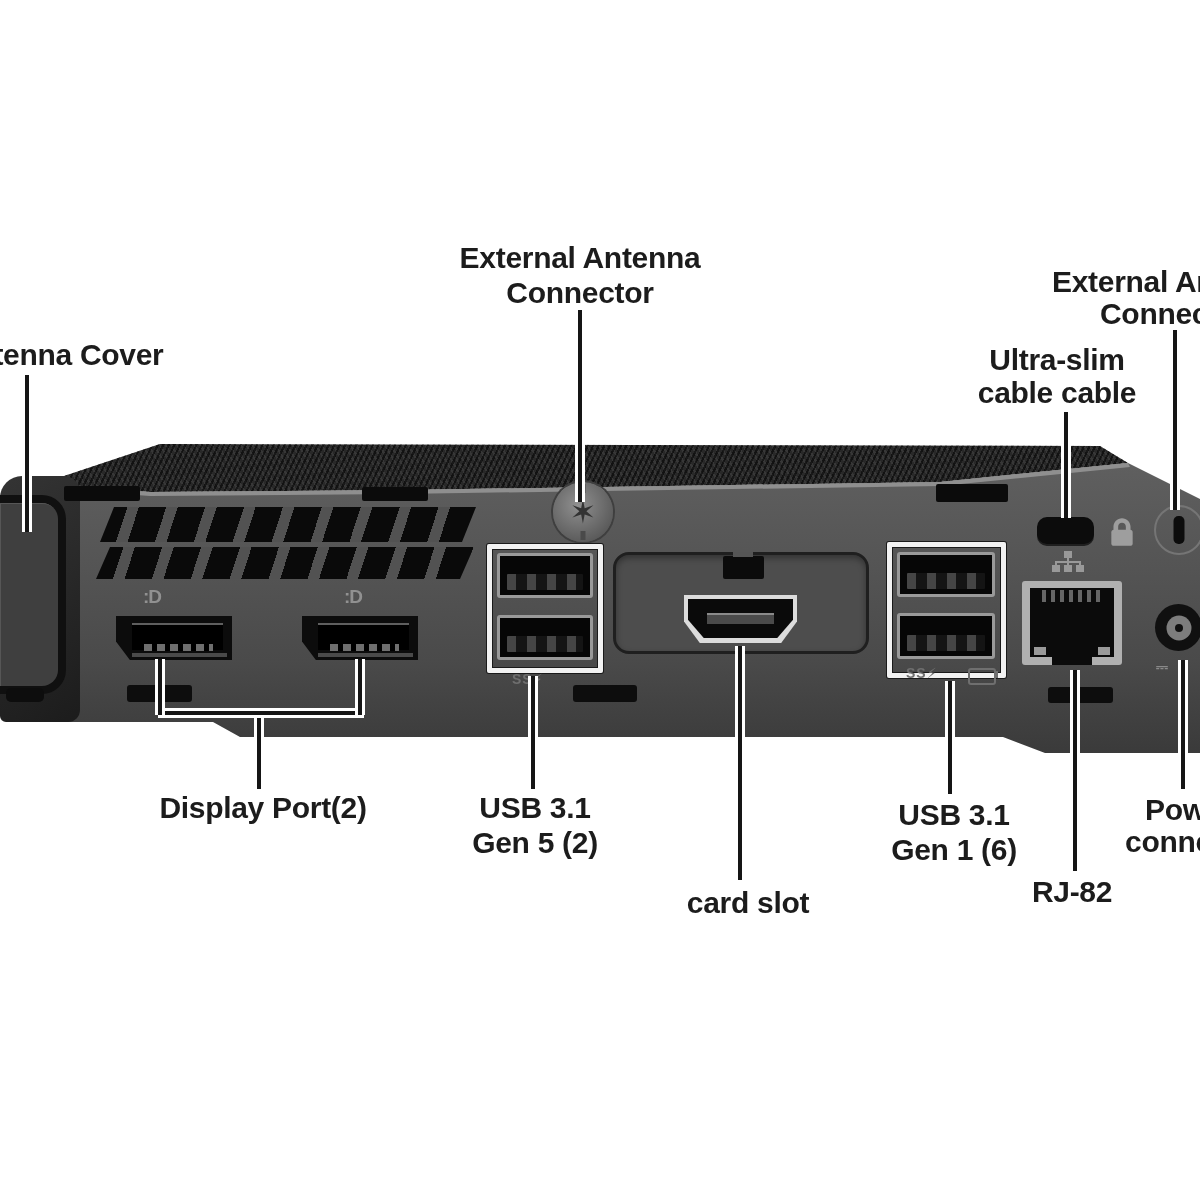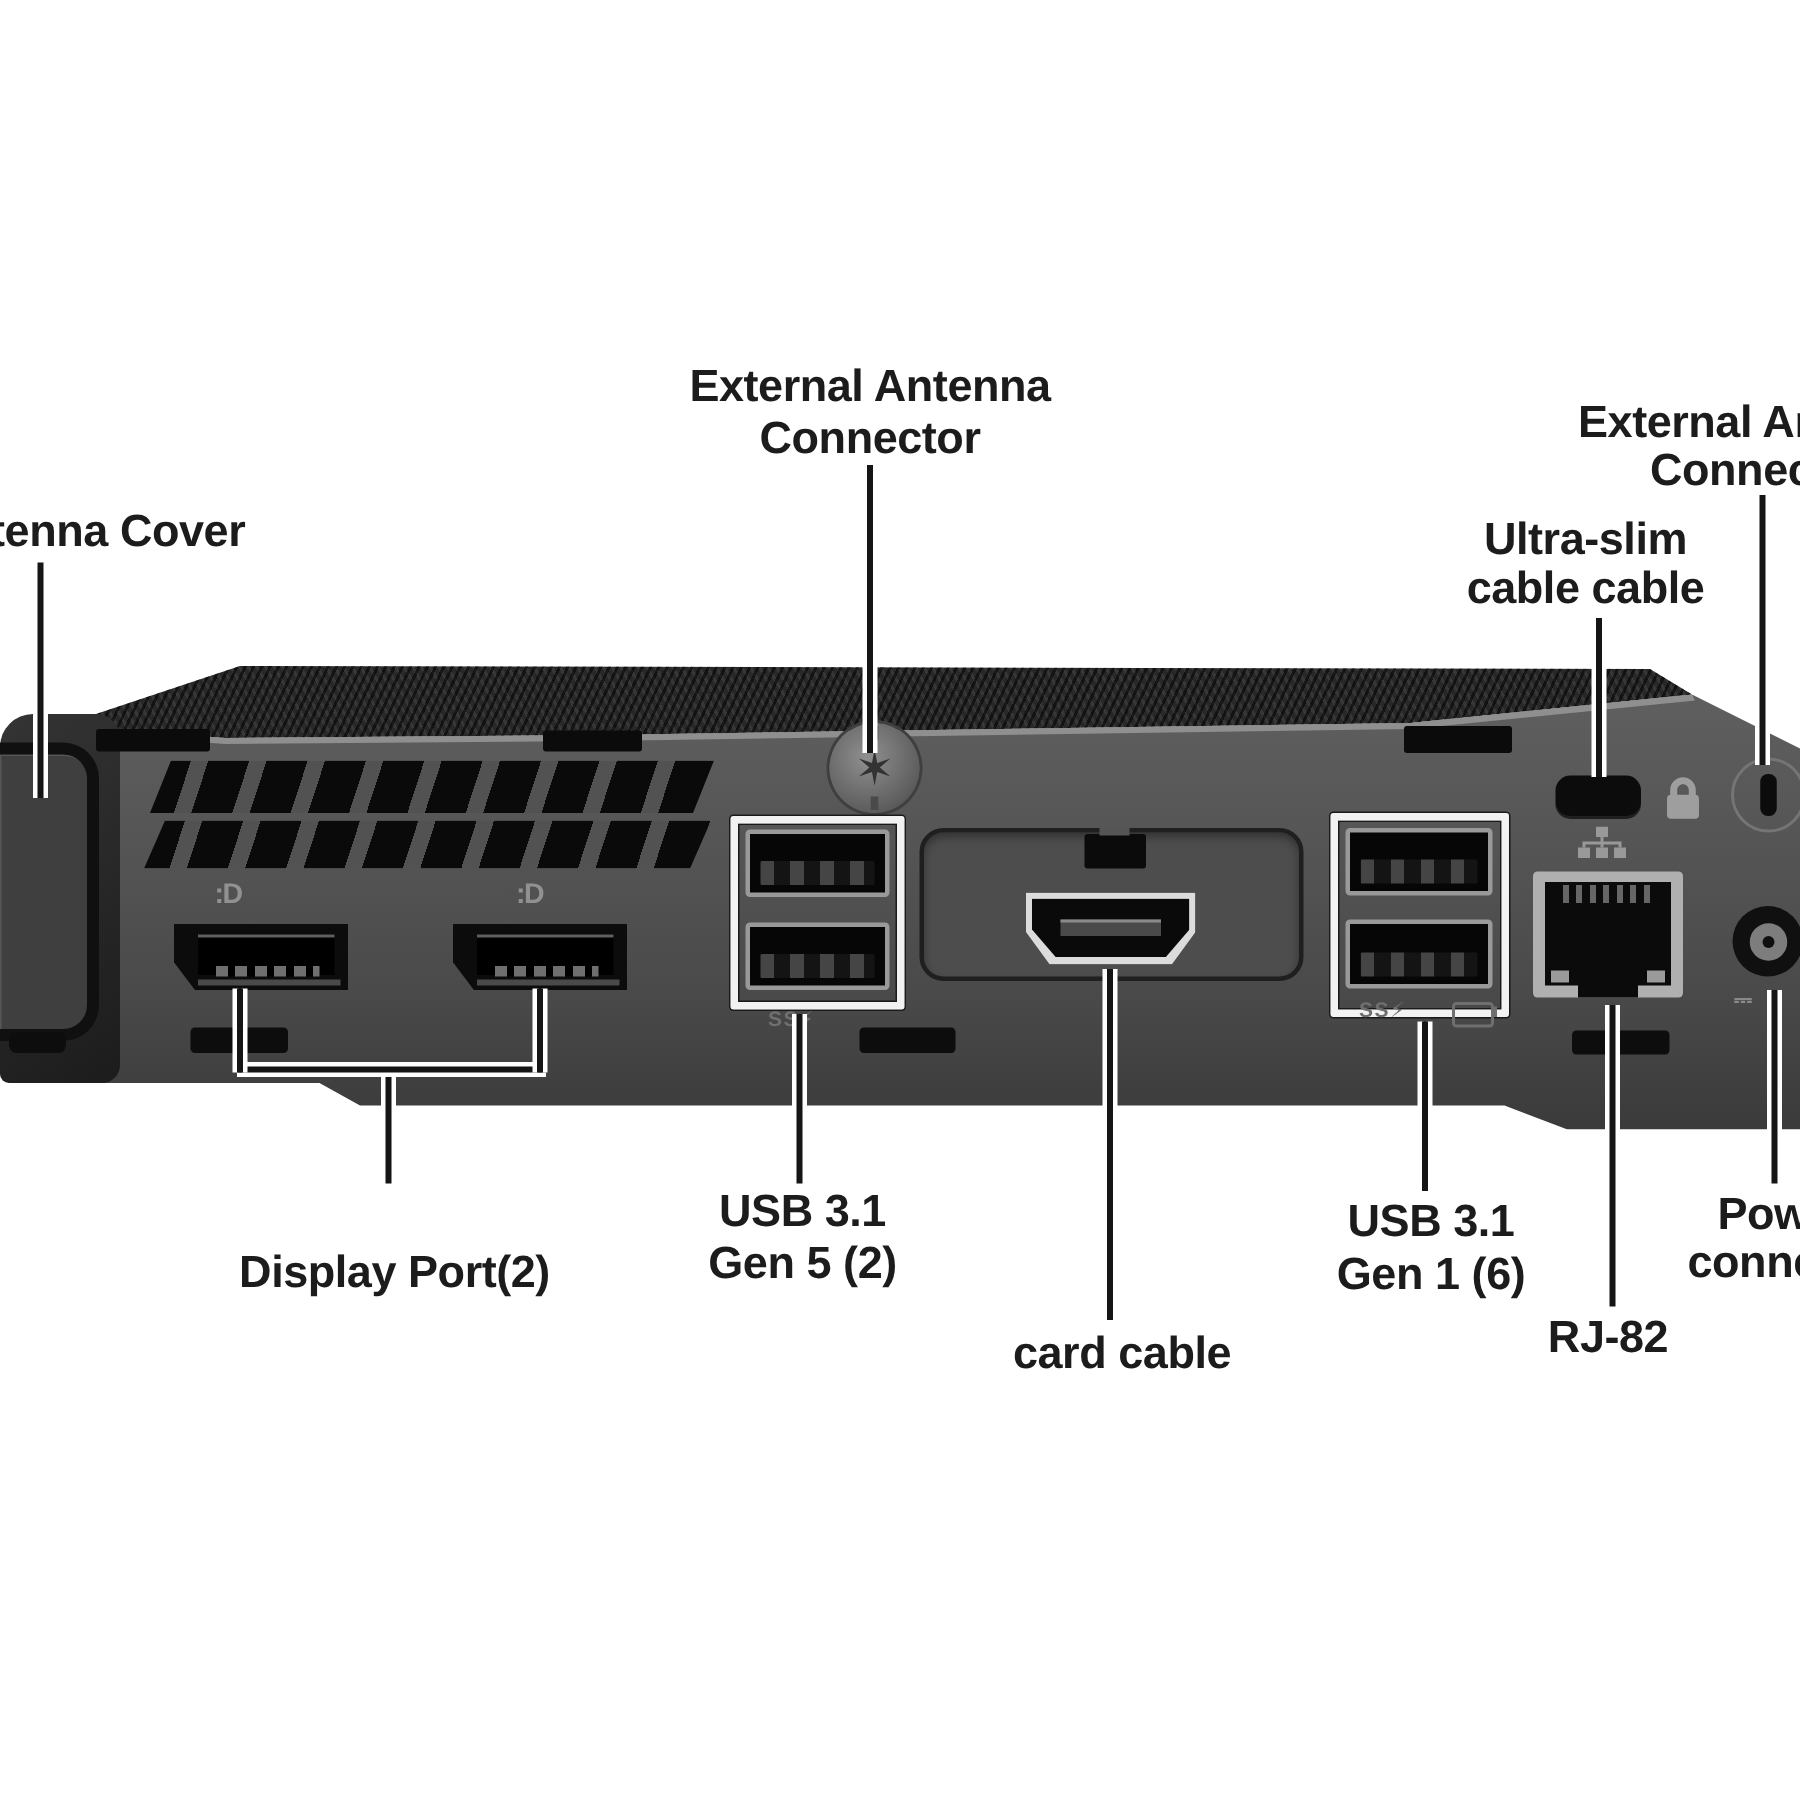--- a/index.html
+++ b/index.html
@@ -208,27 +208,27 @@
     <div>External Antenna</div>
     <div>Connector</div>
   </div>
   <div class="lbl" style="left:-46px;top:337px;">Antenna Cover</div>
   <div class="lbl ctr" style="left:1057px;top:343px;line-height:33px;">
     <div>Ultra-slim</div>
     <div>cable cable</div>
   </div>
   <div class="lbl" style="left:1052px;top:264px;">External Antenna</div>
   <div class="lbl" style="left:1100px;top:296px;">Connector</div>
-  <div class="lbl ctr" style="left:263px;top:790px;margin-top:41px;">Display Port(2)</div>
+  <div class="lbl ctr" style="left:263px;top:790px;">Display Port(2)</div>
   <div class="lbl ctr" style="left:535px;top:790px;">
     <div>USB 3.1</div>
     <div>Gen 5 (2)</div>
   </div>
   <div class="lbl ctr" style="left:748px;top:882px;line-height:41px;">
-    <div>card cable</div>
+    <div>card slot</div>
   </div>
   <div class="lbl ctr" style="left:954px;top:797px;">
     <div>USB 3.1</div>
     <div>Gen 1 (6)</div>
   </div>
   <div class="lbl ctr" style="left:1072px;top:874px;">RJ-82</div>
   <div class="lbl" style="left:1145px;top:792px;">Power</div>
   <div class="lbl" style="left:1125px;top:824px;">connector</div>
 
 </div>

